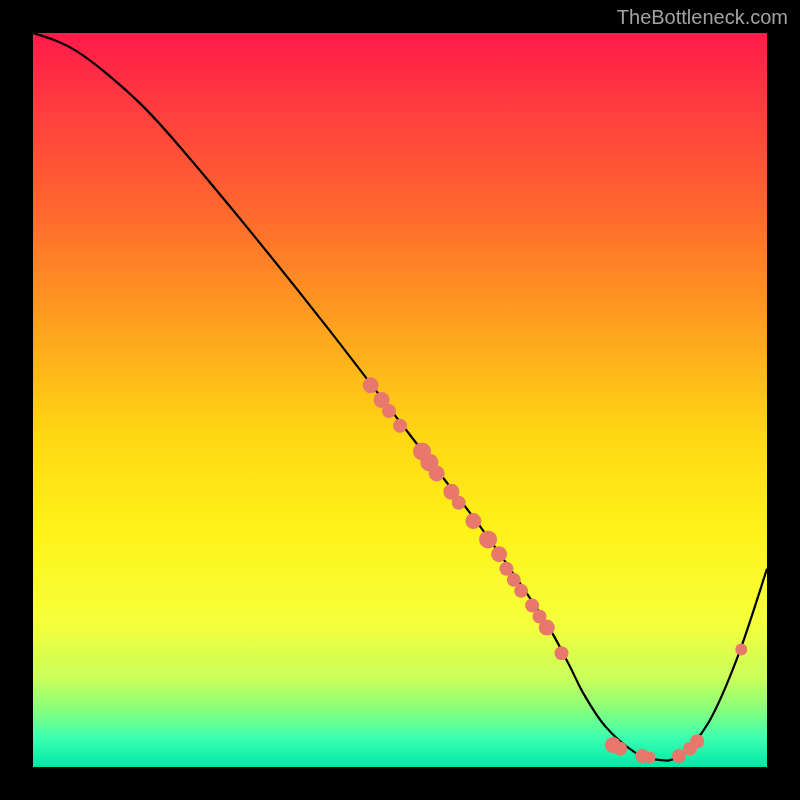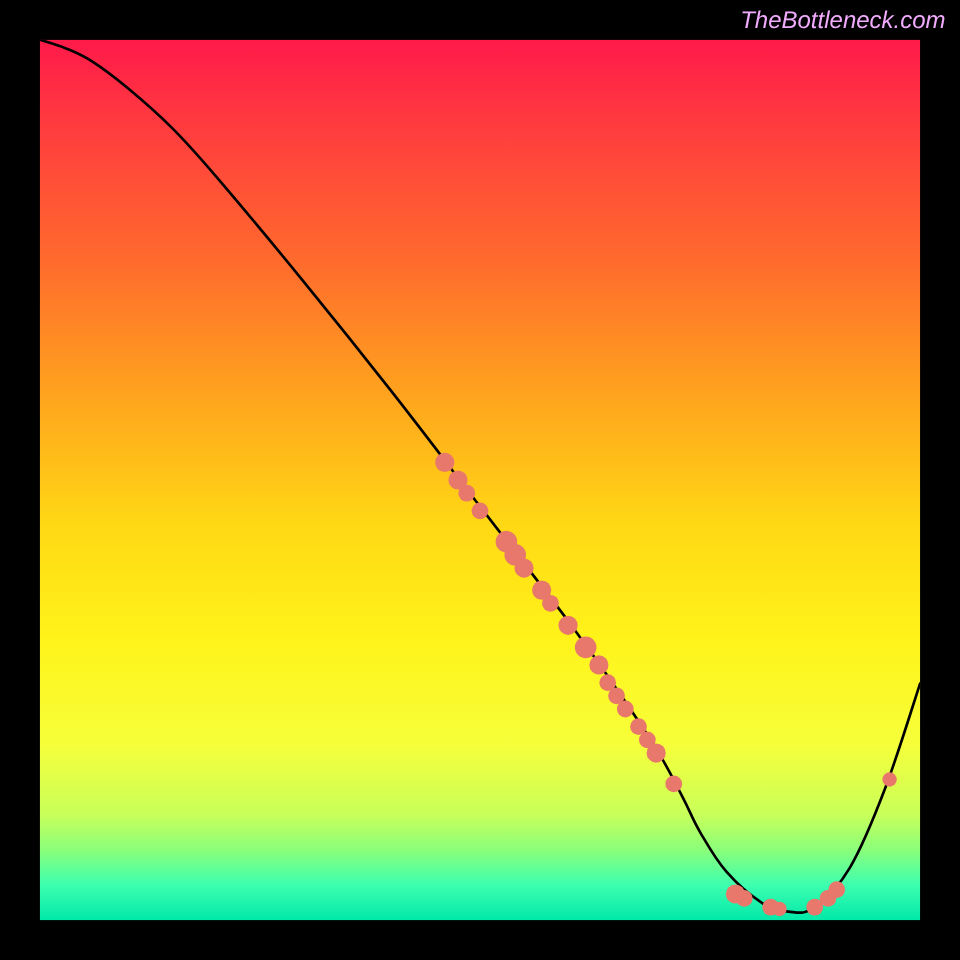--- a/index.html
+++ b/index.html
@@ -8,25 +8,24 @@
     height: 800px;
     background: #000;
     position: relative;
     overflow: hidden;
     font-family: Arial, sans-serif;
   }
   .watermark {
     position: absolute;
     top: 6px;
     right: 12px;
-    color: #f0abfc;
+    color: #a3a3a3;
     font-size: 20px;
     font-weight: 500;
     z-index: 10;
-    font-style: italic;
   }
   .plot-area {
     position: absolute;
     left: 33px;
     top: 33px;
     width: 734px;
     height: 734px;
     overflow: hidden;
   }
   .gradient-bg {

